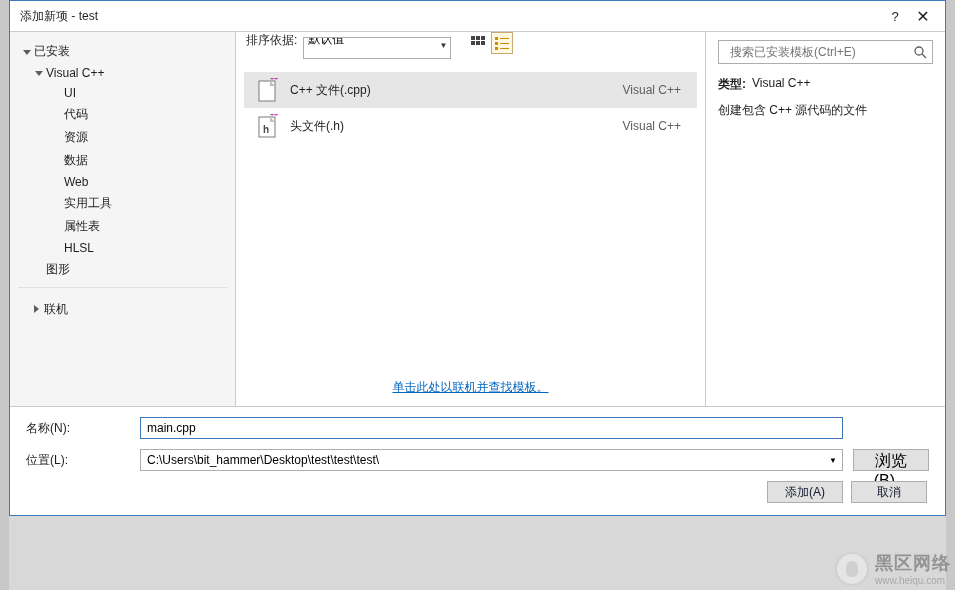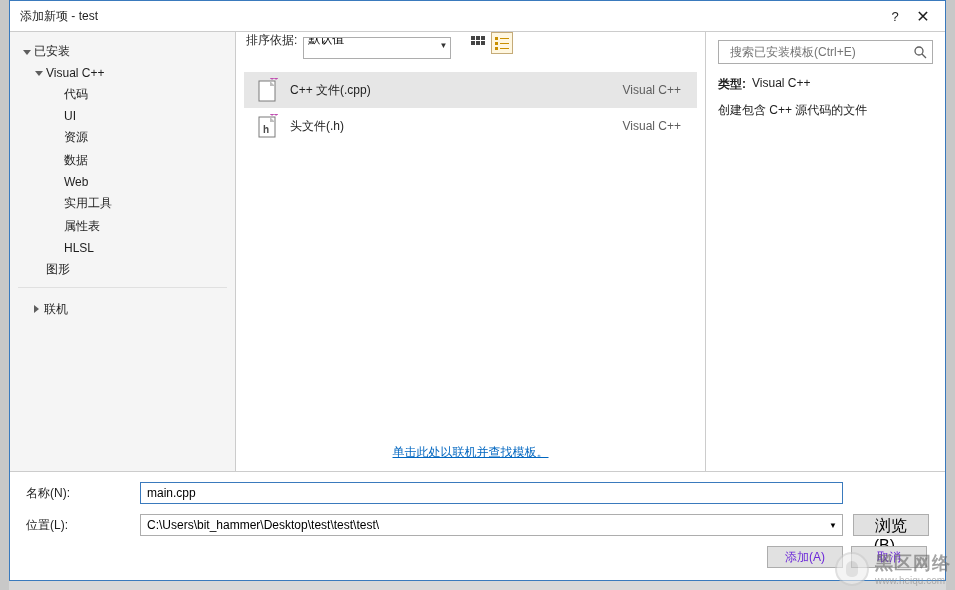--- a/index.html
+++ b/index.html
@@ -1,17 +1,17 @@
 <!DOCTYPE html>
 <html><head>
 <meta charset="utf-8">
 <style>
 * { box-sizing: border-box; font-family: "Microsoft YaHei", "Segoe UI", sans-serif; }
 body { margin: 0; background: #d8d8d8; width: 955px; height: 590px; overflow: hidden; position: relative; }
-.dialog { position: absolute; left: 9px; top: 0; width: 937px; height: 581px; background: #fff; border: 1px solid #3a7abd; display: flex; flex-direction: column; }
+.dialog { position: absolute; left: 9px; top: 0; width: 937px; height: 516px; background: #fff; border: 1px solid #3a7abd; display: flex; flex-direction: column; }
 .titlebar { height: 30px; display: flex; align-items: center; padding: 0 8px 0 10px; font-size: 12px; }
 .titlebar-title { flex: 1; color: #1e1e1e; }
 .titlebar-btn { width: 28px; height: 20px; display: flex; align-items: center; justify-content: center; color: #1e1e1e; cursor: pointer; font-size: 13px; }
 .titlebar-btn.close { font-size: 16px; }
 .content { flex: 1; display: flex; border-top: 1px solid #ccc; border-bottom: 1px solid #ccc; min-height: 0; }
 .tree { width: 226px; background: #f5f5f5; border-right: 1px solid #ccc; padding: 8px 0; font-size: 12px; overflow: auto; }
 .tree-item { padding: 3px 0 3px 24px; color: #1e1e1e; cursor: pointer; display: flex; align-items: center; }
 .tree-item .arrow { width: 14px; margin-left: -14px; display: inline-flex; justify-content: center; font-size: 9px; color: #5e5e5e; }
 .tree-item.l0 { padding-left: 24px; }
 .tree-item.l1 { padding-left: 36px; }
@@ -45,21 +45,21 @@
 .desc { color: #1e1e1e; line-height: 1.6; }
 .bottom { padding: 10px 16px 12px; font-size: 12px; }
 .form-row { display: flex; align-items: center; margin-bottom: 10px; justify-content: center; }
 .form-label { width: 114px; color: #1e1e1e; }
 .form-input { flex: 1; height: 22px; border: 1px solid #3a7abd; padding: 0 6px; font-size: 12px; }
 .form-input.loc { border: 1px solid #adadad; }
 .loc-wrap { position: relative; flex: 1; display: flex; }
 .loc-wrap .caret { position: absolute; right: 6px; top: 50%; transform: translateY(-50%); font-size: 8px; pointer-events: none; }
 .browse { width: 76px; height: 22px; margin-left: 10px; border: 1px solid #adadad; background: #e1e1e1; font-size: 16px; cursor: pointer; }
 .actions { display: flex; justify-content: flex-end; gap: 8px; margin-top: 6px; padding-right: 2px; }
-.actbtn { width: 76px; height: 22px; border: 1px solid #adadad; background: #e1e1e1; font-size: 12px; cursor: pointer; color: #6d28d9; }
+.actbtn { width: 76px; height: 22px; border: 1px solid #adadad; background: #e1e1e1; font-size: 12px; cursor: pointer; color: #0f172a; }
 .actions-cell { width: 76px; margin-left: 10px; }
 svg { display: block; }
 .watermark { position: absolute; right: 4px; bottom: 4px; display: flex; align-items: center; gap: 6px; opacity: 0.6; pointer-events: none; }
 .watermark .wm-icon { width: 34px; height: 34px; border-radius: 50%; background: #eee; border: 2px solid #ccc; position: relative; }
 .watermark .wm-icon::after { content: ""; position: absolute; left: 9px; top: 7px; width: 12px; height: 16px; border-radius: 6px 6px 5px 5px; background: #ccc; }
 .watermark .wm-text { font-size: 18px; font-weight: 600; color: #666; font-family: "SimHei","Microsoft YaHei"; letter-spacing: 1px; }
 .watermark .wm-sub { font-size: 10px; color: #888; display: block; letter-spacing: 0; }
 .page-r { position: absolute; right: 0; top: 0; width: 9px; height: 590px; background: #c8c8c8; }
 .page-l { position: absolute; left: 0; top: 0; width: 9px; height: 590px; background: #c8c8c8; }
 </style>
@@ -90,24 +90,24 @@
       </div>
       <div class="tree-item l1 open">
         <span class="arrow">
             <svg width="8" height="8">
               <path d="M0 2 L8 2 L4 7 Z" fill="#5e5e5e"></path>
             </svg>
           </span>
         <span>Visual C++</span>
       </div>
       <div class="tree-item l2">
+          <span>UI</span>
+        </div>
+      <div class="tree-item l2">
           <span>代码</span>
-        </div>
-      <div class="tree-item l2">
-          <span>UI</span>
         </div>
       <div class="tree-item l2">
           <span>资源</span>
         </div>
       <div class="tree-item l2">
           <span>数据</span>
         </div>
       <div class="tree-item l2">
           <span>Web</span>
         </div>

